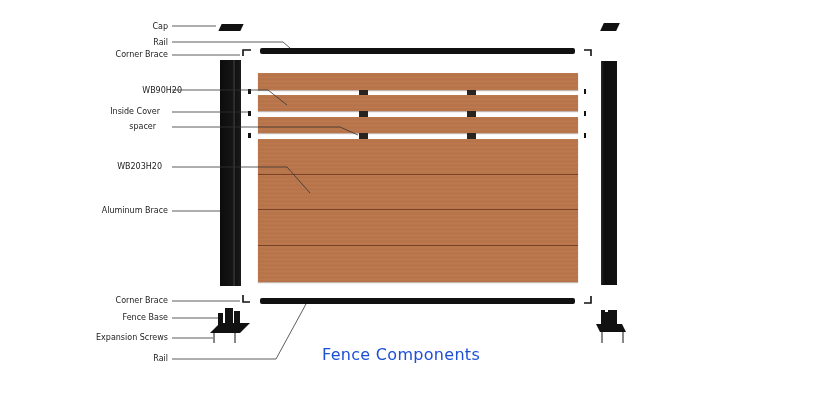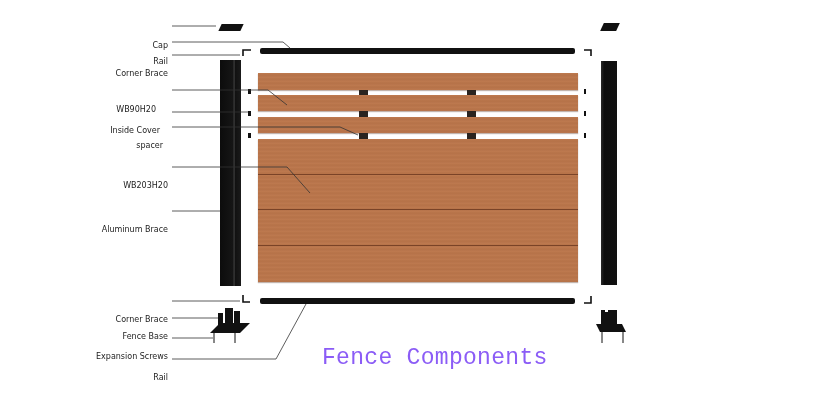--- a/index.html
+++ b/index.html
@@ -1,32 +1,32 @@
 <!DOCTYPE html>
 <html><head>
 <meta charset="utf-8">
 <style>
   html,body{margin:0;padding:0;background:#ffffff;}
   body{width:836px;height:400px;position:relative;overflow:hidden;font-family:"DejaVu Sans",sans-serif;}
-  .lbl{position:absolute;font-size:8px;color:#222;text-align:right;width:90px;white-space:nowrap;margin-top:19px;}
-  .title{position:absolute;left:322px;top:345px;font-size:23px;color:#8b5cf6;letter-spacing:0.3px;font-family:Liberation Mono, monospace;}
+  .lbl{position:absolute;font-size:8px;color:#222;text-align:right;width:90px;white-space:nowrap;}
+  .title{position:absolute;left:322px;top:345px;font-size:16px;color:#1d4ed8;letter-spacing:0.3px;}
   .wood{position:absolute;background:repeating-linear-gradient(180deg,#b9744a 0px,#c07d52 1px,#b06c43 2px,#bd7a4f 3px,#b5714a 4px);box-shadow:0 1px 1px rgba(80,40,20,.35);}
   .black{position:absolute;background:#111;}
   svg{position:absolute;left:0;top:0;}
 </style>
 </head>
 <body>
 
 <div class="lbl" style="left:78px;top:22px;">Cap</div>
 <div class="lbl" style="left:78px;top:38px;">Rail</div>
 <div class="lbl" style="left:78px;top:50px;">Corner Brace</div>
-<div class="lbl" style="left:66px;top:86px;">WB90H20</div>
+<div class="lbl" style="left:92px;top:86px;">WB90H20</div>
 <div class="lbl" style="left:70px;top:107px;">Inside  Cover</div>
-<div class="lbl" style="left:73px;top:122px;">spacer</div>
-<div class="lbl" style="left:78px;top:162px;">WB203H20</div>
+<div class="lbl" style="left:66px;top:122px;">spacer</div>
+<div class="lbl" style="left:72px;top:162px;">WB203H20</div>
 <div class="lbl" style="left:78px;top:206px;">Aluminum Brace</div>
 <div class="lbl" style="left:78px;top:296px;">Corner Brace</div>
 <div class="lbl" style="left:78px;top:313px;">Fence Base</div>
 <div class="lbl" style="left:78px;top:333px;text-align:right;">Expansion Screws</div>
 <div class="lbl" style="left:78px;top:354px;">Rail</div>
 
 <div class="wood" style="left:258px;top:73px;width:320px;height:17px;"></div>
 <div class="wood" style="left:258px;top:95px;width:320px;height:16px;"></div>
 <div class="wood" style="left:258px;top:117px;width:320px;height:16px;"></div>
 <div class="wood" style="left:258px;top:139px;width:320px;height:143px;"></div>

